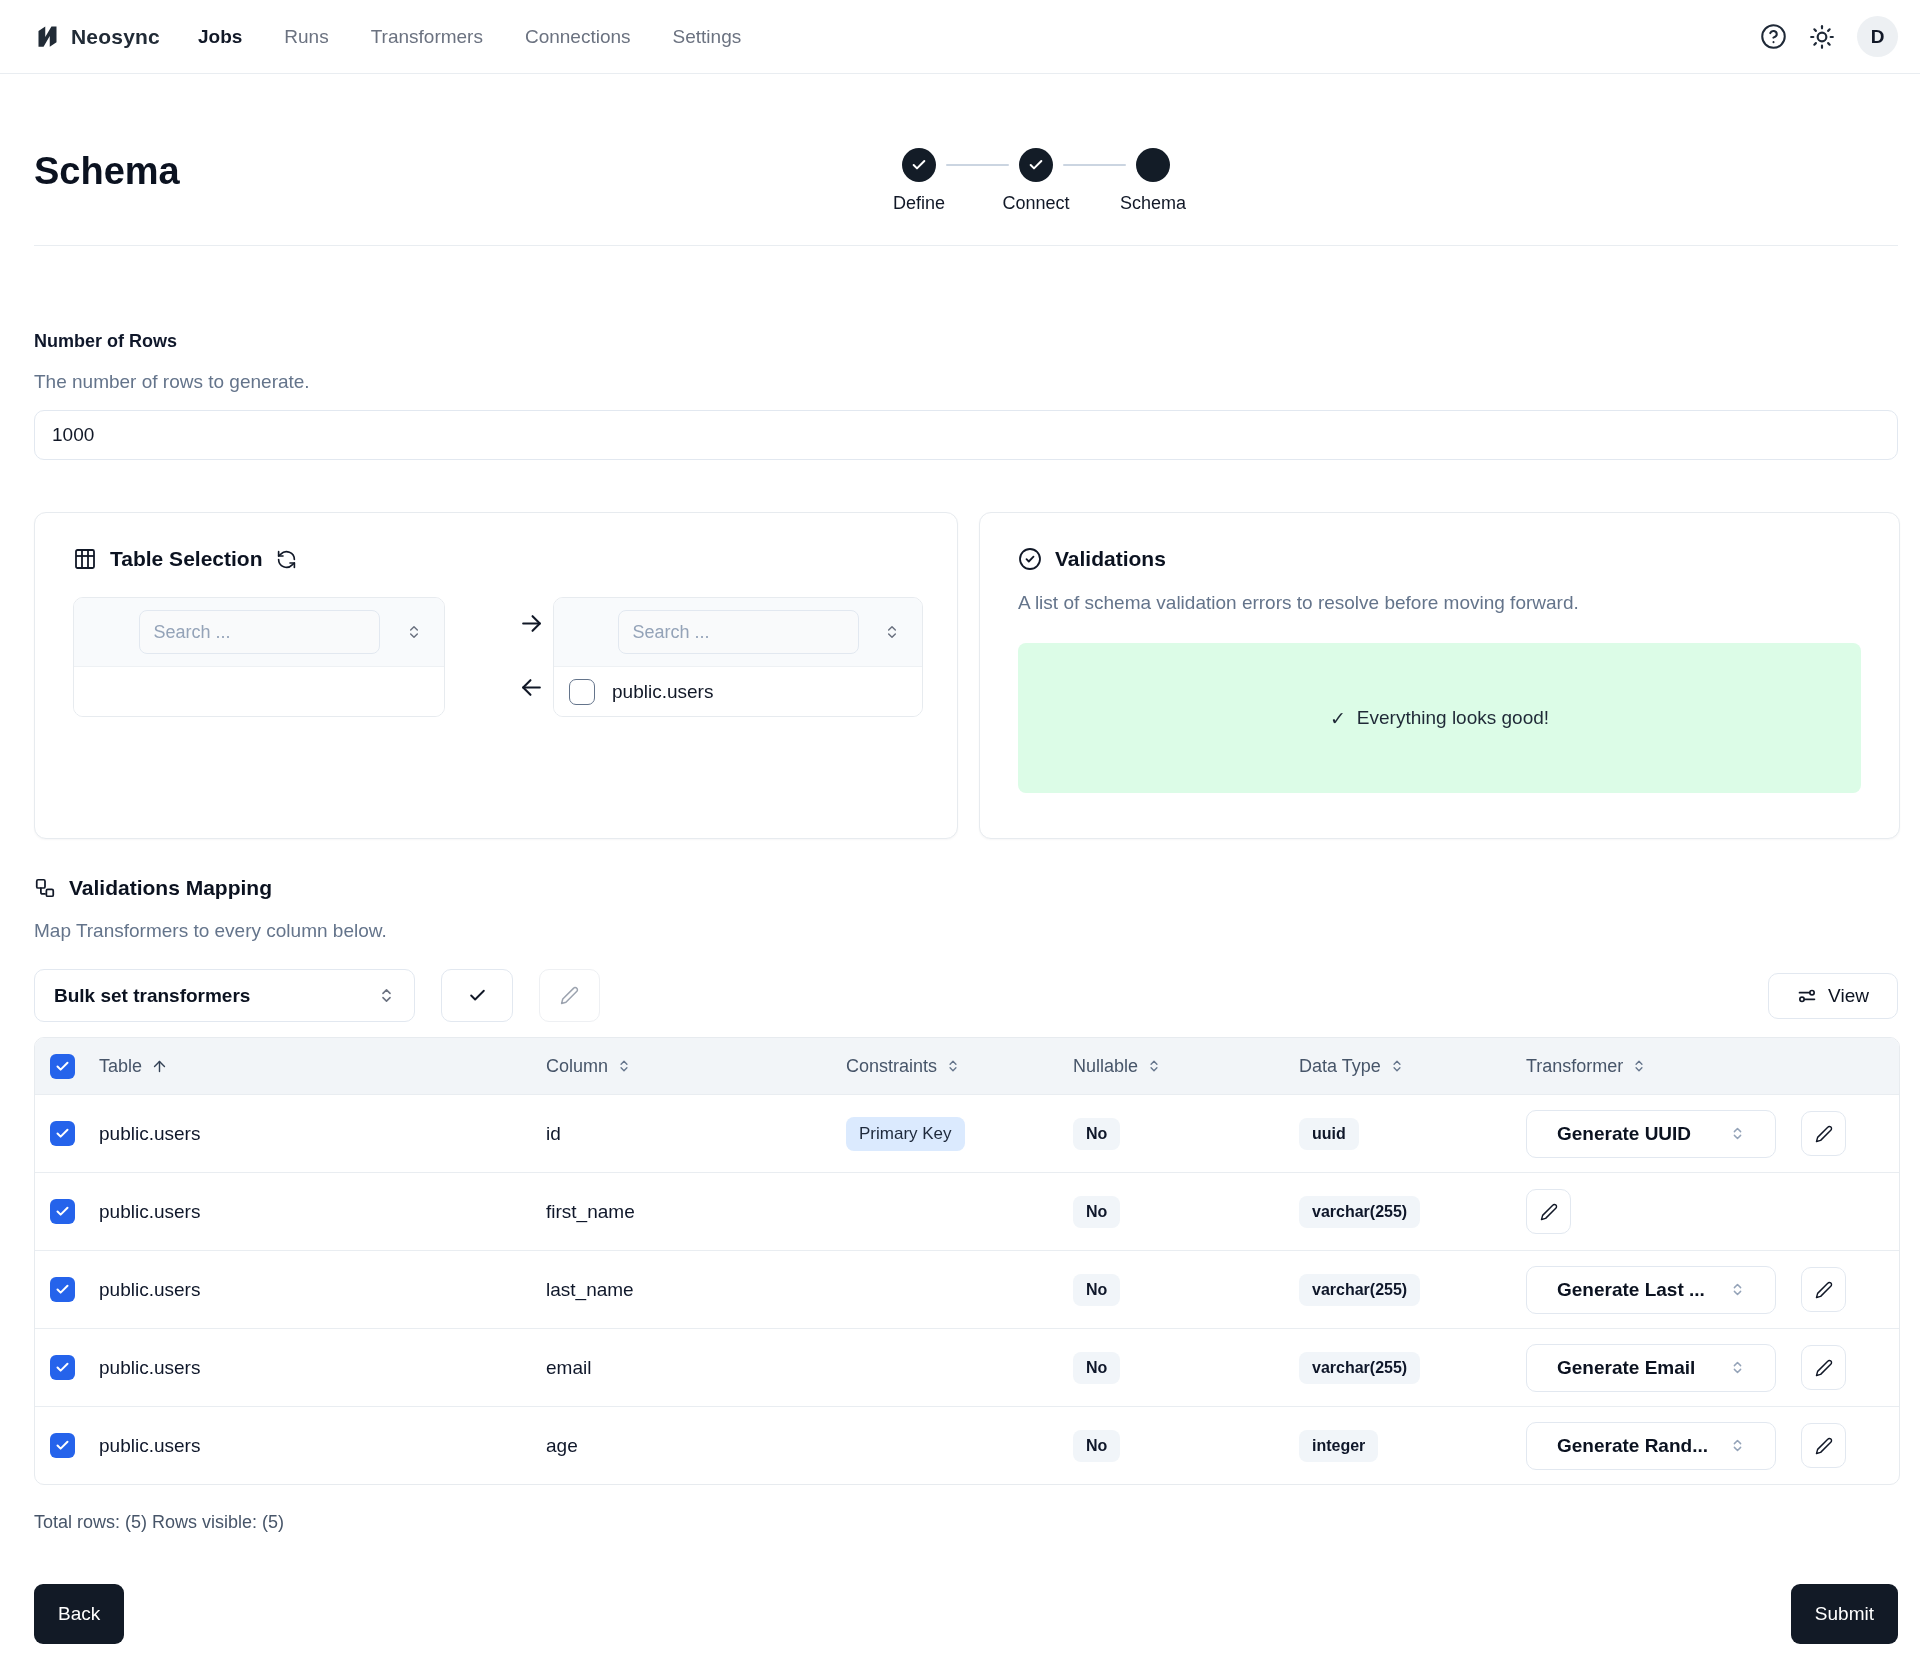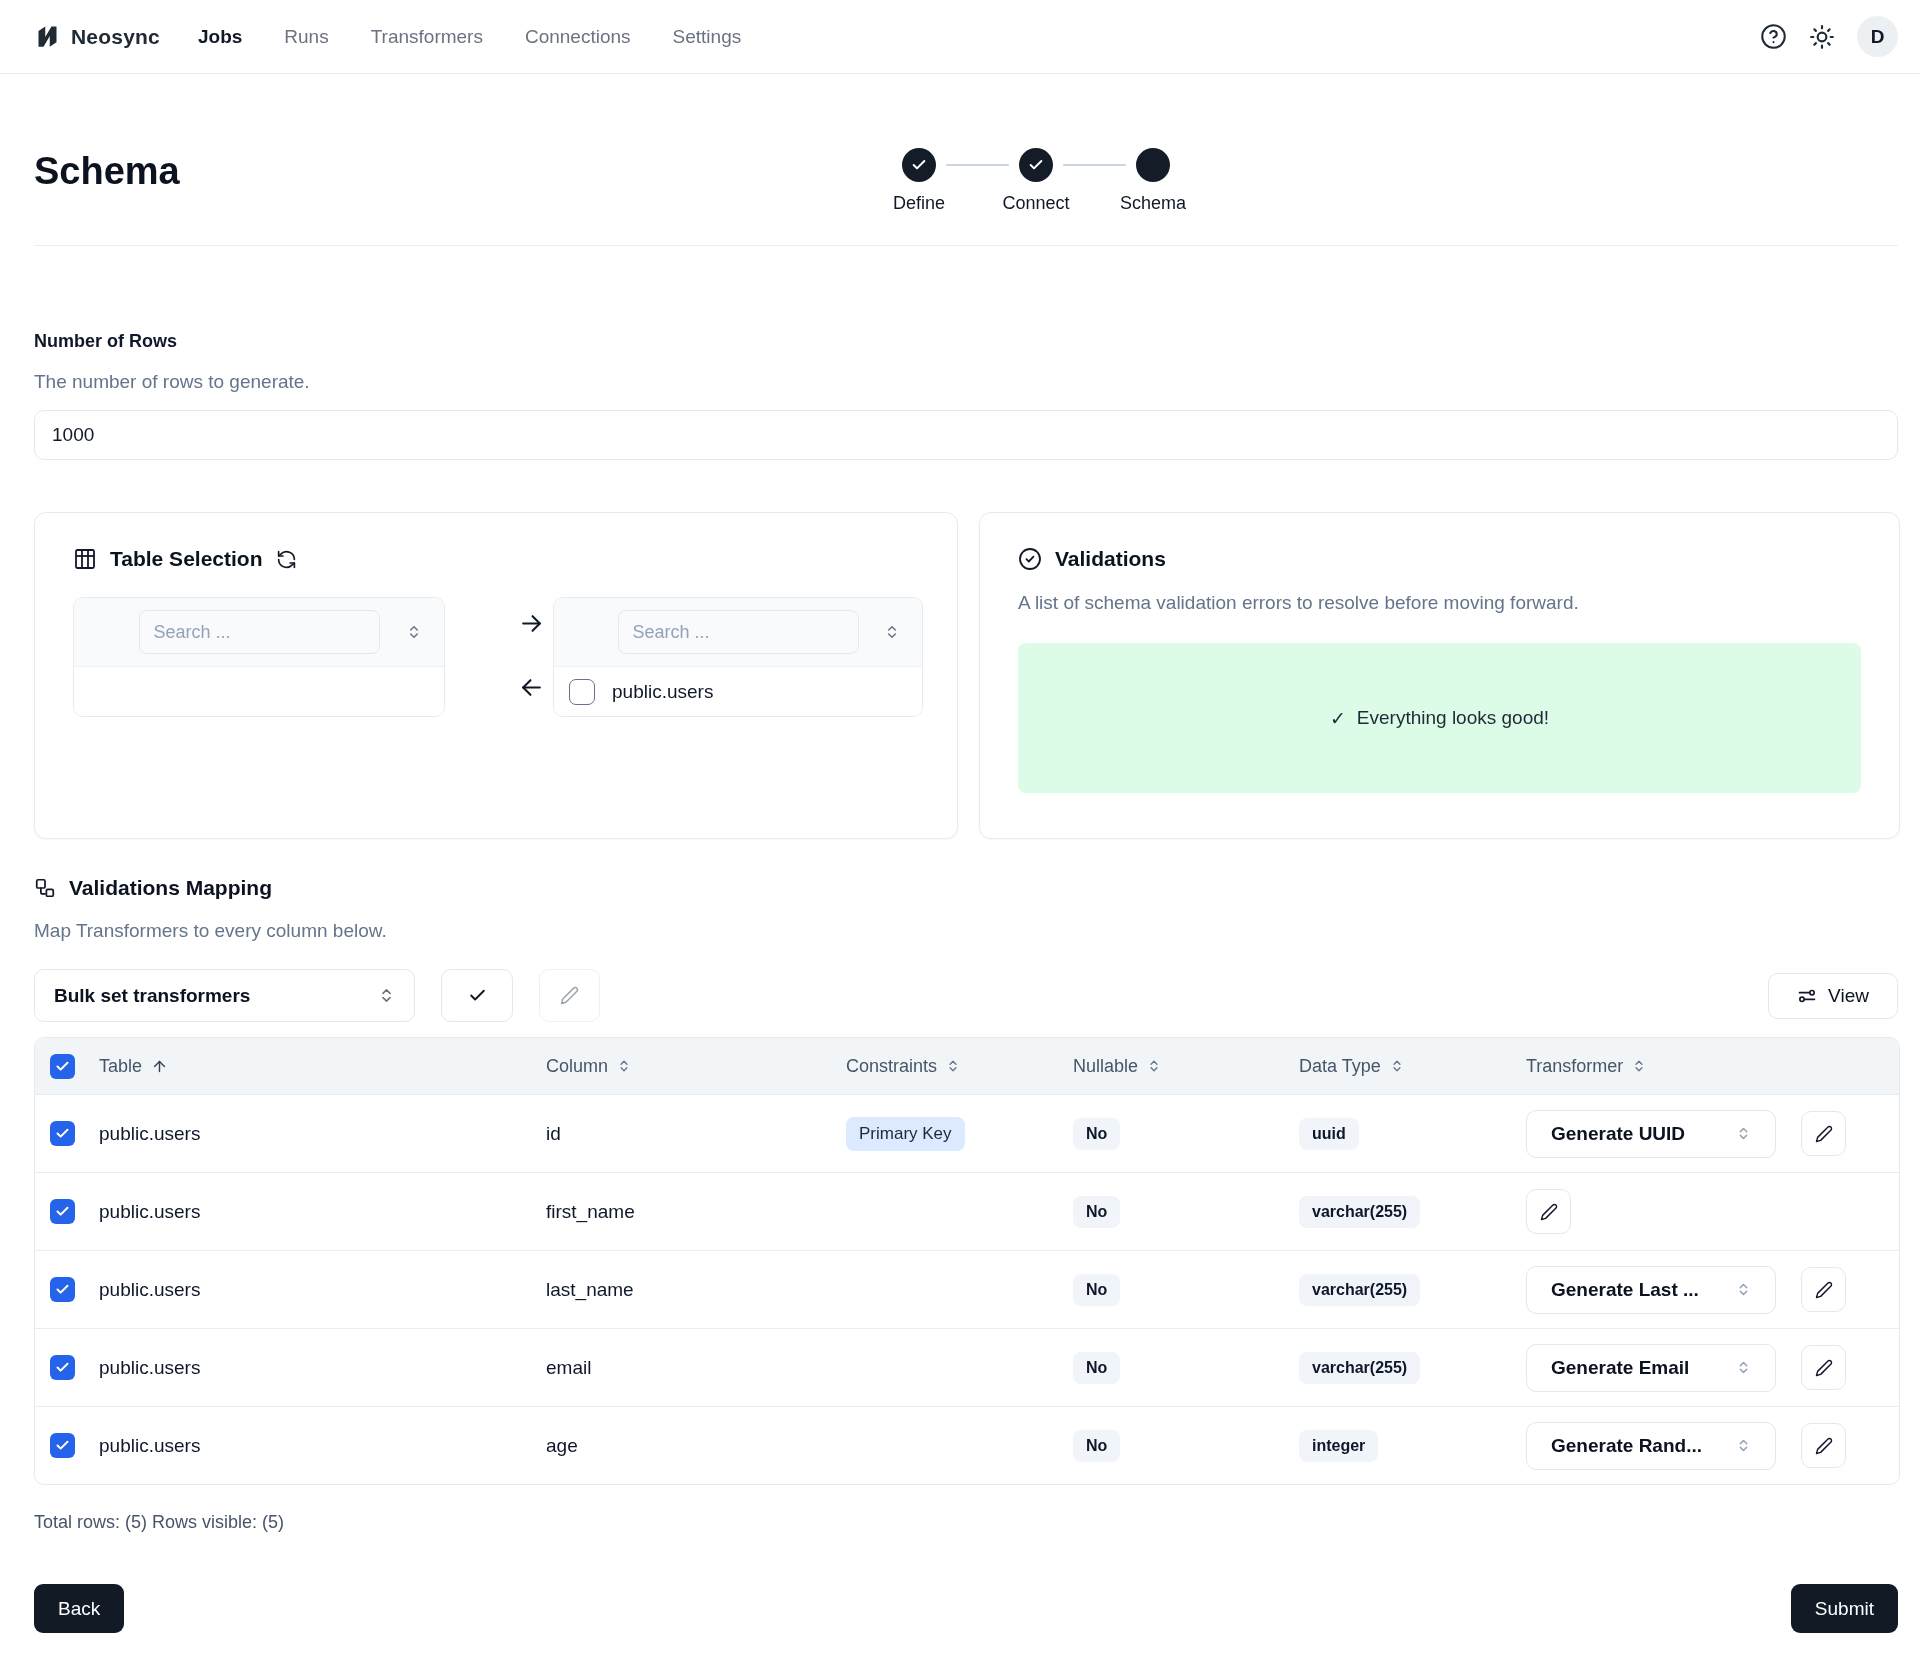--- a/index.html
+++ b/index.html
@@ -99,28 +99,28 @@
   .mt-hcell { display:flex; align-items:center; gap:9px; font-size:18px; font-weight:500; color:#475569; }
   .mt-row { height:78px; border-top:1px solid #e9edf1; }
   .mt-cell-cb { padding-left:15px; }
   .cb-checked { width:25px; height:25px; border-radius:6px; background:#2563eb; display:flex; align-items:center;
                 justify-content:center; cursor:pointer; }
   .cell-text { font-size:19px; color:#0f172a; }
   .chip { display:inline-block; border-radius:8px; padding:7px 13px; font-size:17px; }
   .chip-blue { background:#dbeafe; color:#1e293b; font-weight:500; }
   .chip-gray { background:#f1f5f9; color:#0f172a; font-weight:700; font-size:16px; }
   .tf-select { width:250px; height:48px; border:1px solid #e2e8f0; border-radius:10px; background:#fff;
-               display:flex; align-items:center; justify-content:space-between; padding:0 24px; cursor:pointer; }
+               display:flex; align-items:center; justify-content:space-between; padding:0 30px; cursor:pointer; }
   .tf-label { font-size:19px; font-weight:600; color:#0b1220; white-space:nowrap; overflow:hidden; }
   .edit-btn { width:45px; height:45px; border:1px solid #e2e8f0; border-radius:10px; background:#fff;
               display:flex; align-items:center; justify-content:center; cursor:pointer; }
   .mt-summary { position:absolute; left:34px; top:1512px; font-size:18px; color:#475569; }
 
   
-  .action-btn { position:absolute; top:1584px; height:49px; border:none; border-radius:9px; background:#121a26;
+  .action-btn { position:absolute; top:1584px; height:60px; border:none; border-radius:9px; background:#121a26;
                 color:#fff; font-size:19px; font-weight:500; padding:0 24px; cursor:pointer;
                 font-family:"Liberation Sans","DejaVu Sans",sans-serif; }
   .back-btn { left:34px; } .submit-btn { right:22px; }
 
   svg.ic { display:block; }
 </style>
 </head>
 <body>
 
 <div class="page">

